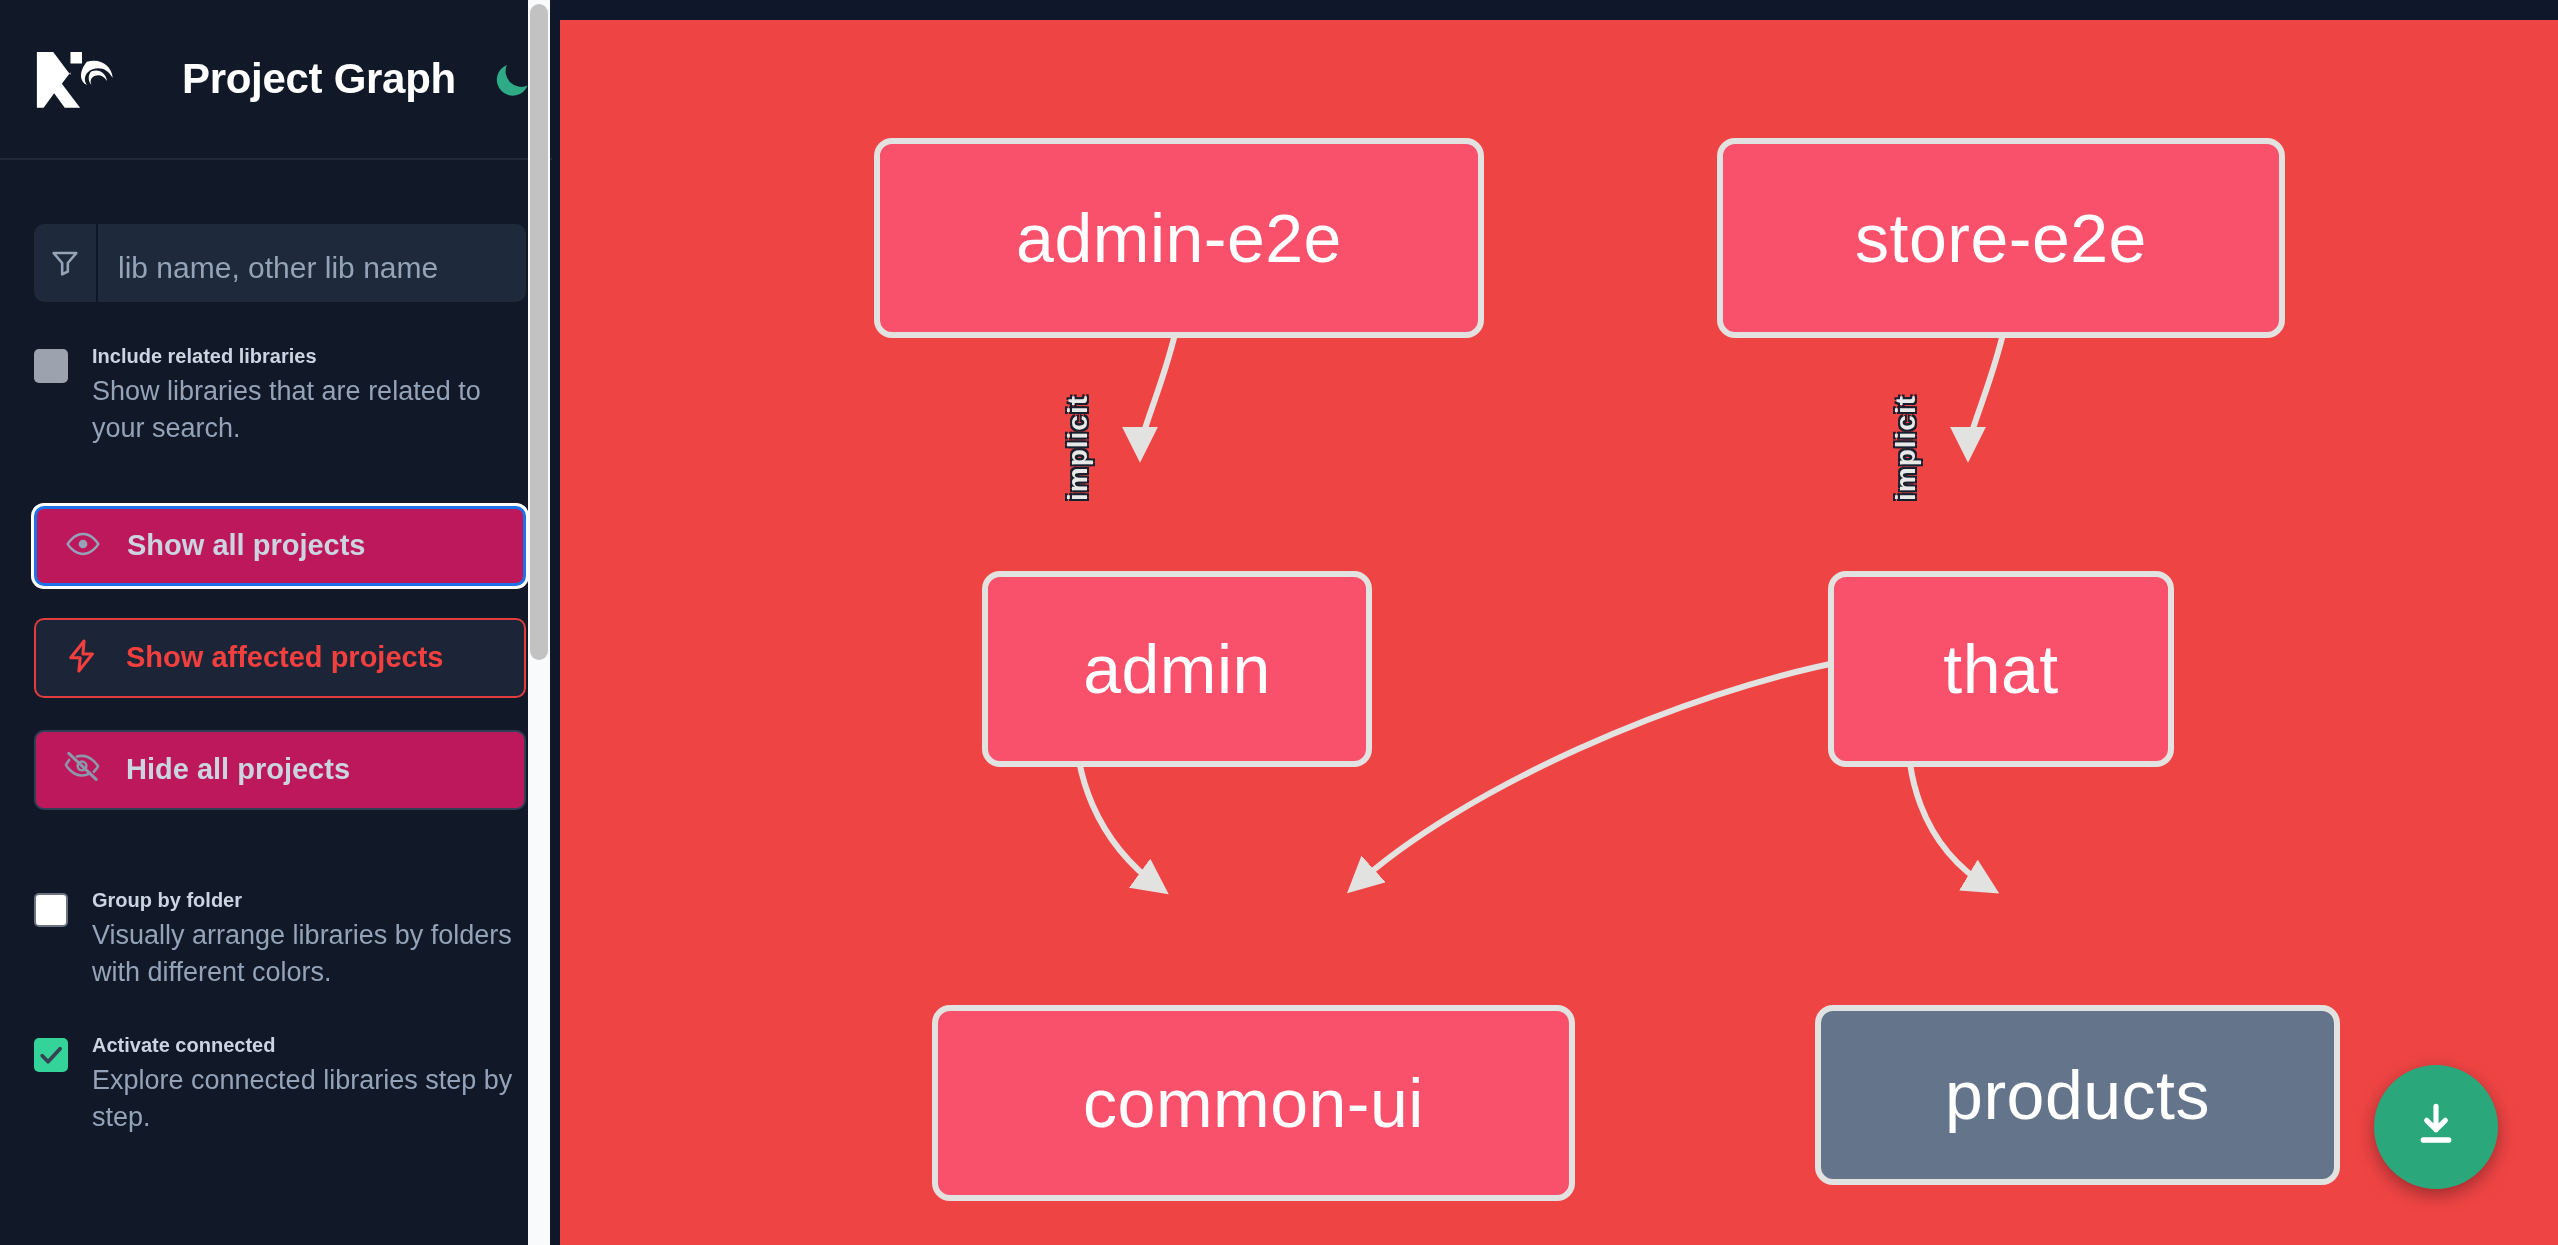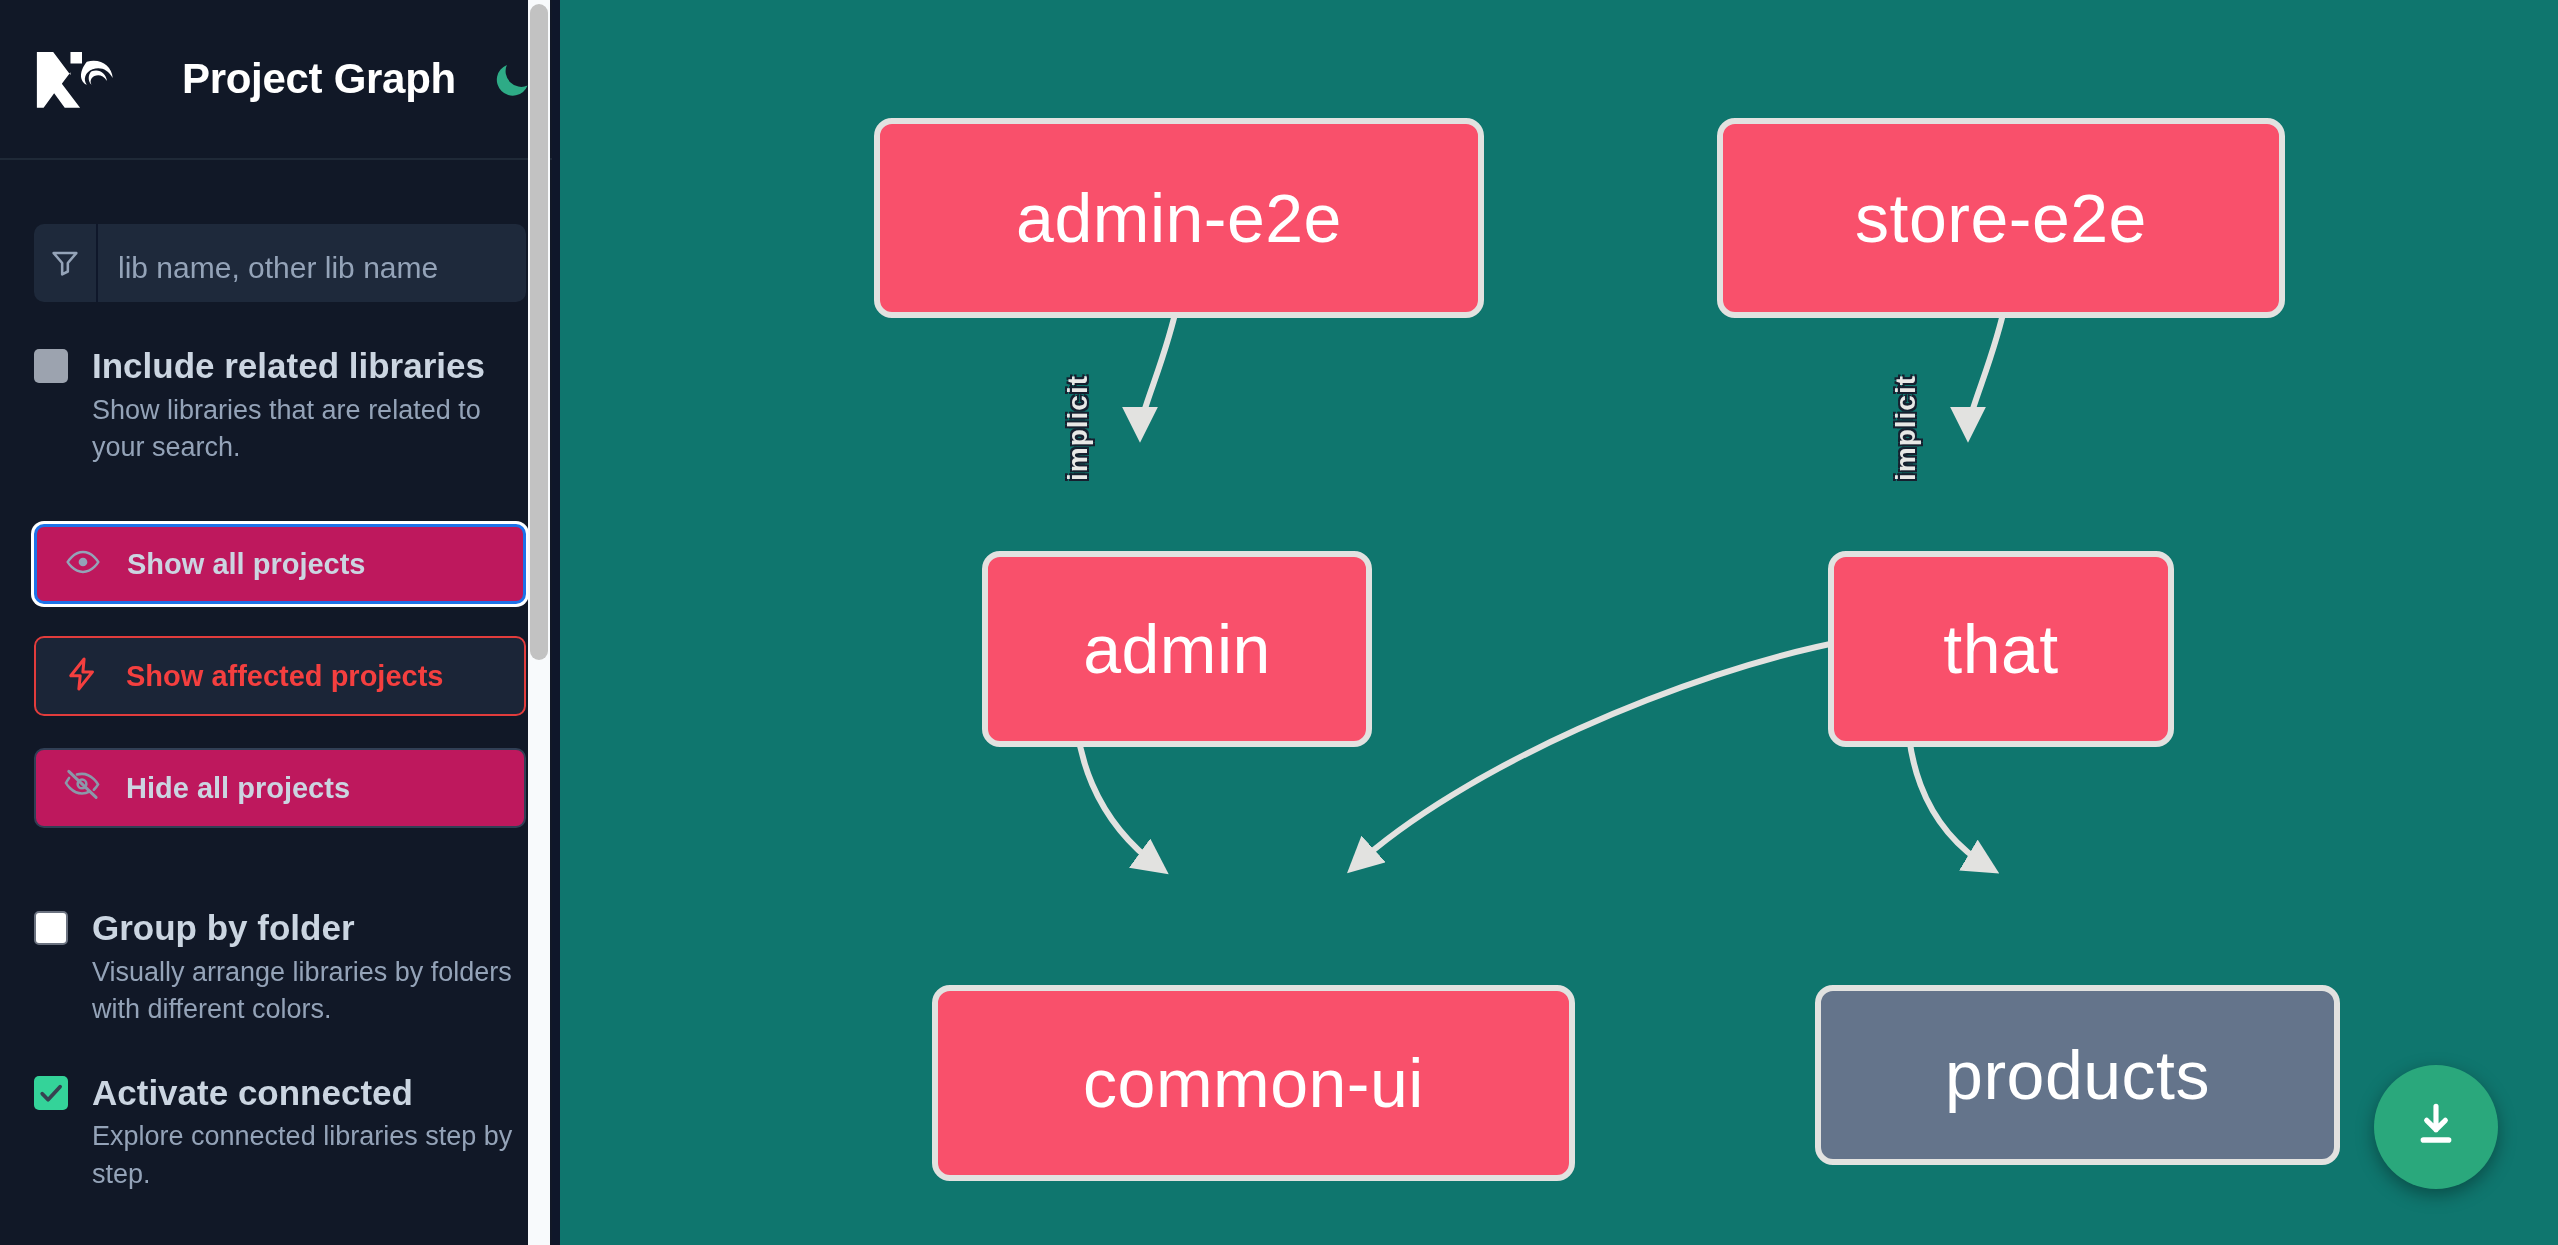--- a/index.html
+++ b/index.html
@@ -99,21 +99,21 @@
     margin-top: 5px;
     position: relative;
     cursor: pointer;
   }
   .cbox.grey   { background: #9ca3af; }
   .cbox.white  { background: #ffffff; border: 2px solid #6b7280; }
   .cbox.green  { background: #34d399; display:flex; align-items:center; justify-content:center; }
   .check-body { flex: 1 1 auto; }
   .check-label {
     color: #cbd5e1;
-    font-size: 35px;
+    font-size: 20px;
     font-weight: 700;
     line-height: 1.25;
   }
   .check-desc {
     color: #94a3b8;
     font-size: 27px;
     line-height: 1.38;
     margin-top: 4px;
   }
 
@@ -156,22 +156,23 @@
     position: absolute;
     right: 0; top: 0;
     width: 8px; height: 1245px;
     background: #0f172a;
   }
 
   
   .graph {
     flex: 1 1 auto;
     position: relative;
-    background: #0f766e;
+    background: #ef4444;
     overflow: hidden;
+    margin-top: 20px;
   }
   .graph-svg { position: absolute; left: 0; top: 0; }
 
   .node {
     position: absolute;
     border-radius: 18px;
     border: 6px solid #e2e2e0;
     display: flex; align-items: center; justify-content: center;
     color: #ffffff;
     font-family: "Liberation Sans", sans-serif;

